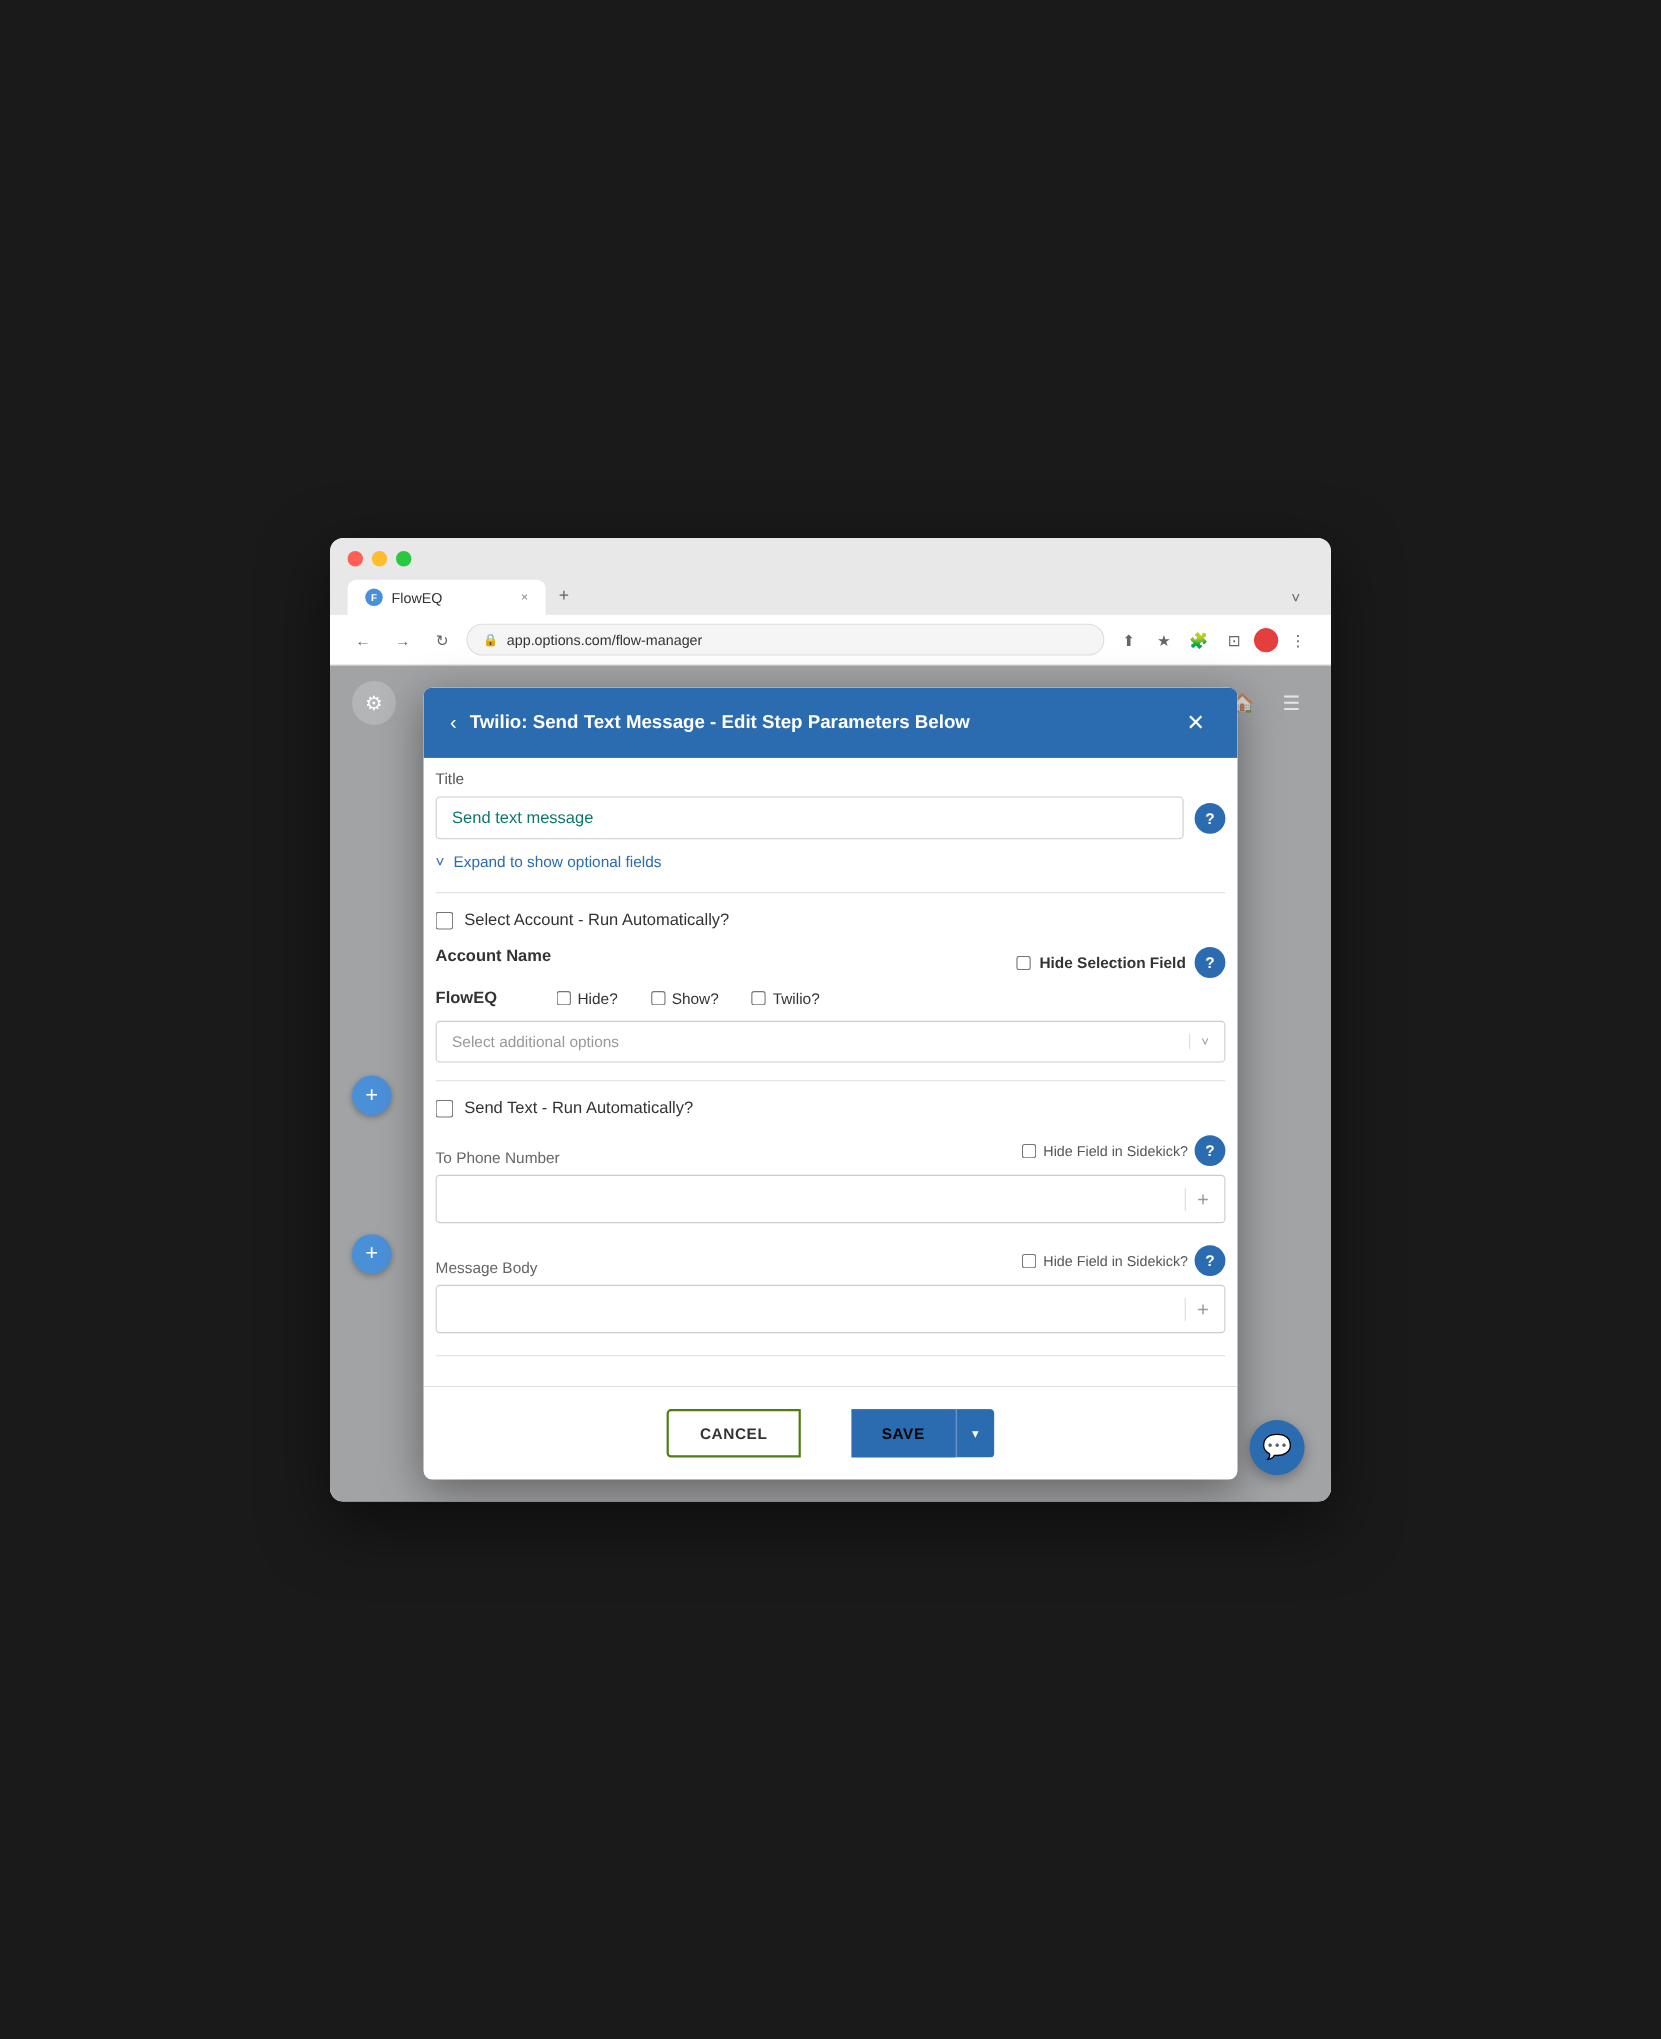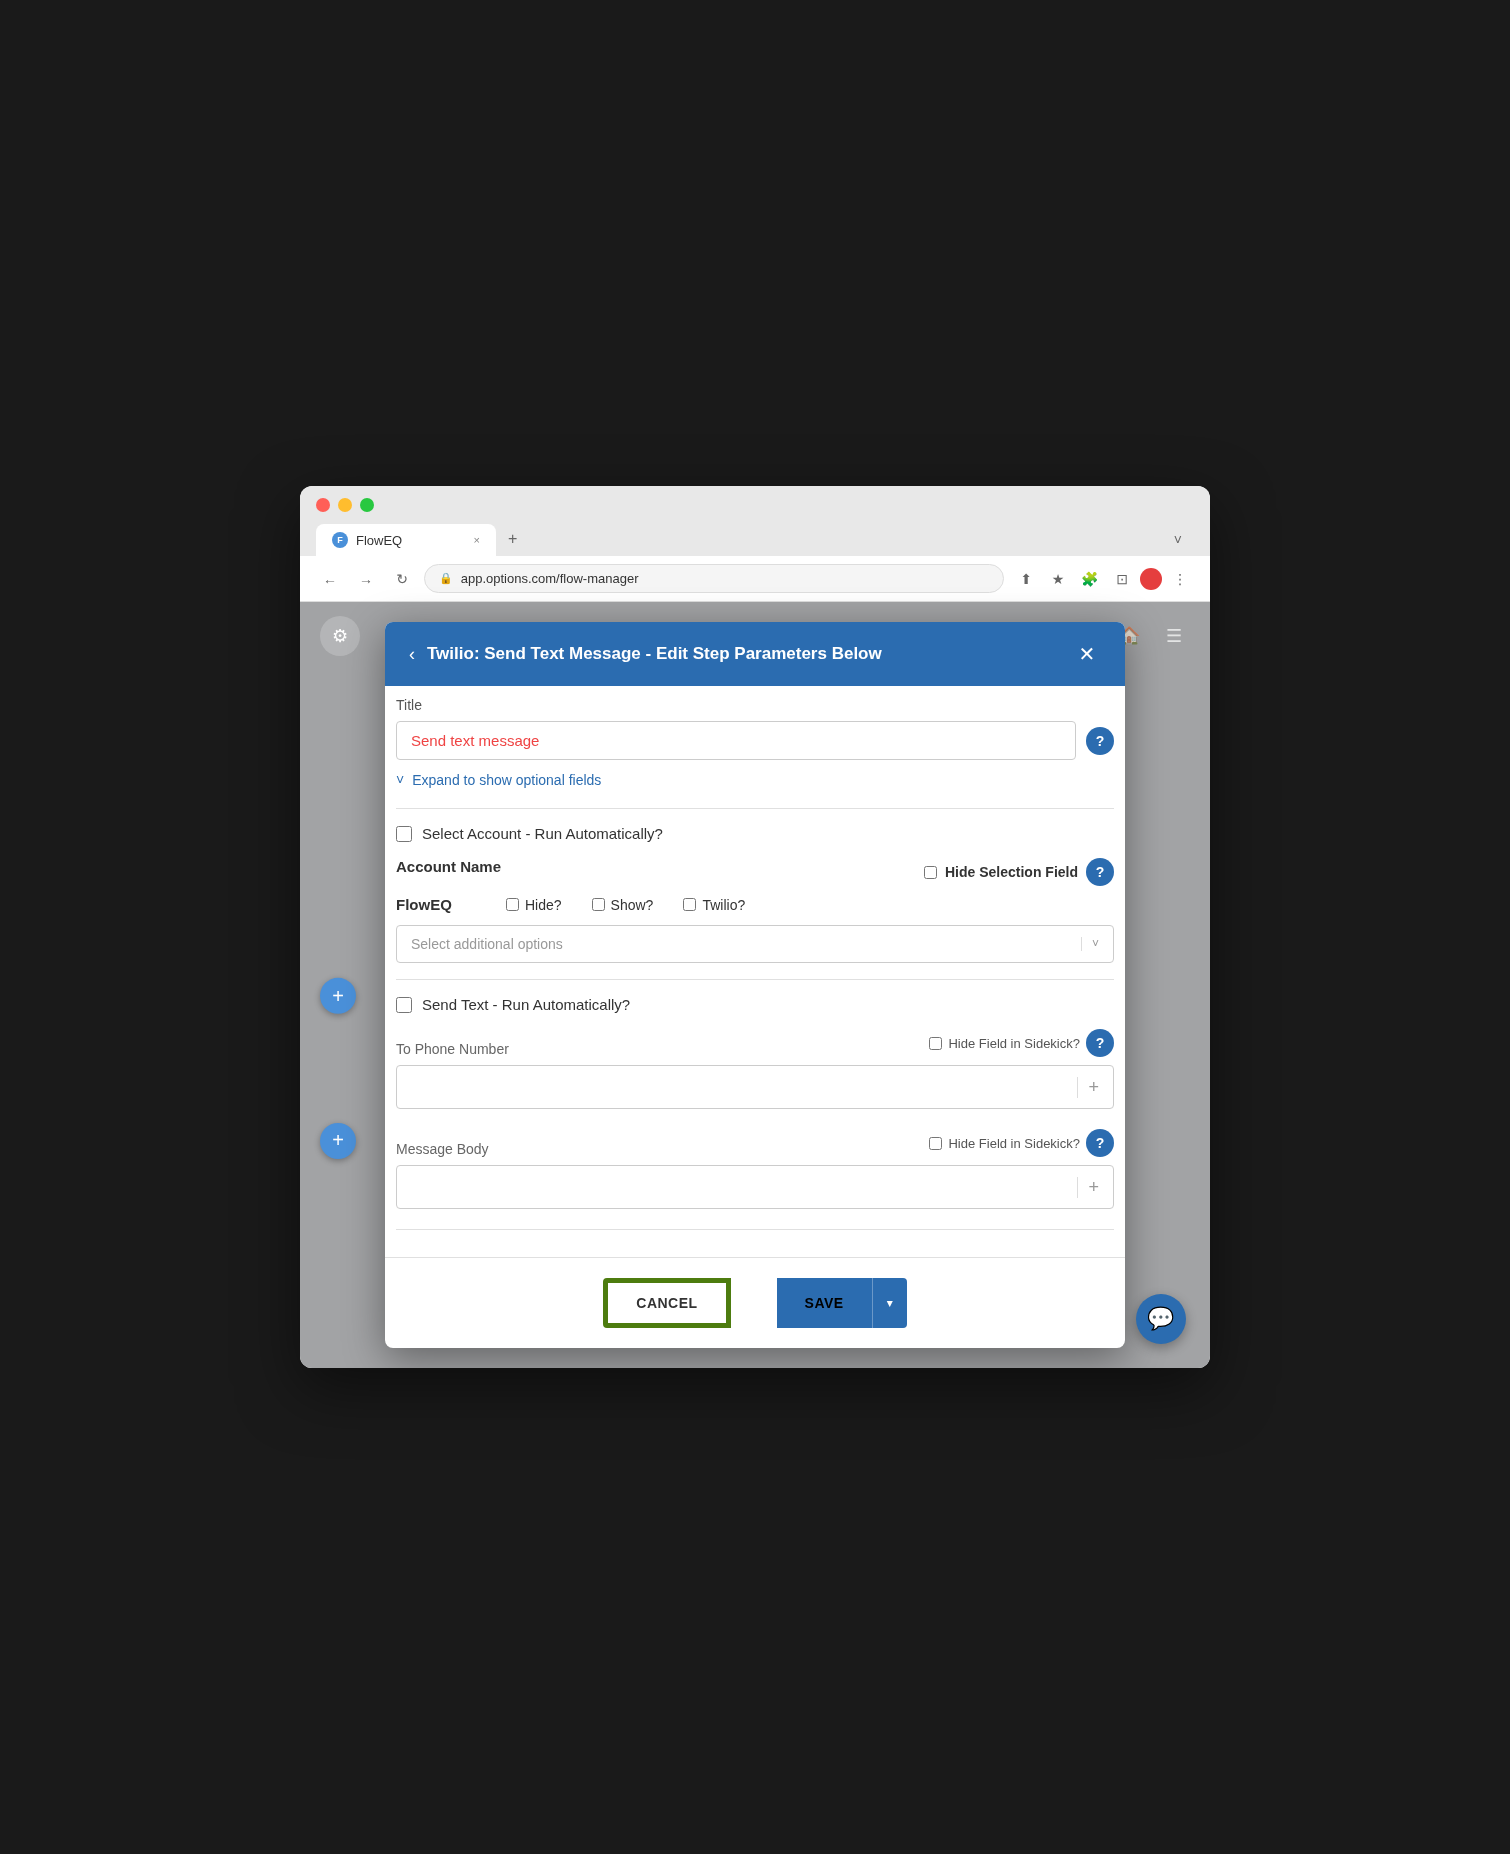--- a/index.html
+++ b/index.html
@@ -324,21 +324,21 @@
       align-items: center;
       margin-bottom: 12px;
     }
 
     .title-input {
       flex: 1;
       border: 1px solid #ccc;
       border-radius: 4px;
       padding: 10px 14px;
       font-size: 15px;
-      color: #ef4444;
+      color: #0f766e;
       outline: none;
     }
 
     .help-btn {
       width: 28px;
       height: 28px;
       background: #2b6cb0;
       border-radius: 50%;
       display: flex;
       align-items: center;
@@ -524,21 +524,21 @@
     .modal-footer {
       padding: 20px 24px;
       display: flex;
       justify-content: center;
       gap: 0;
       border-top: 1px solid #e0e0e0;
     }
 
     .cancel-btn {
       padding: 12px 28px;
-      border: 5px solid #4d7c0f;
+      border: 2px solid #4d7c0f;
       background: white;
       color: #333;
       font-size: 14px;
       font-weight: 600;
       letter-spacing: 0.5px;
       cursor: pointer;
       border-radius: 4px 0 0 4px;
       text-align: right;
     }
 

